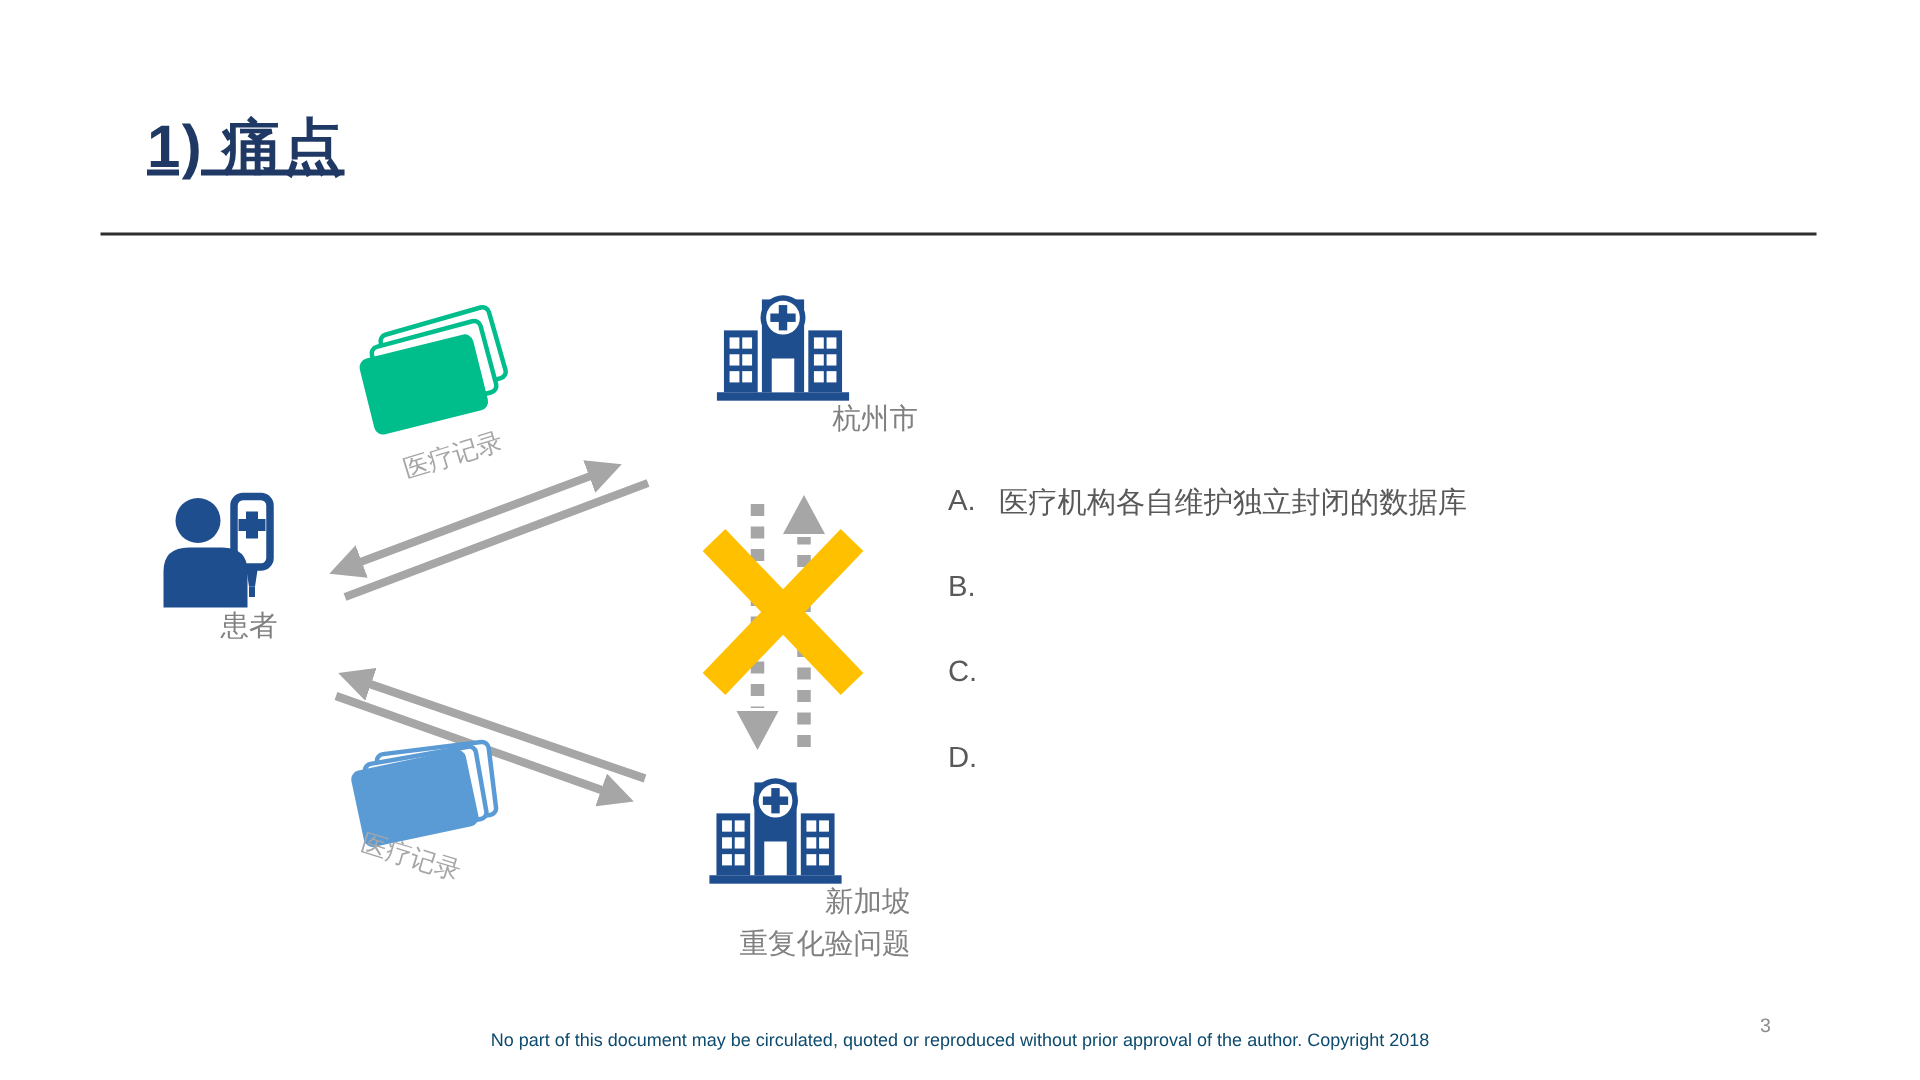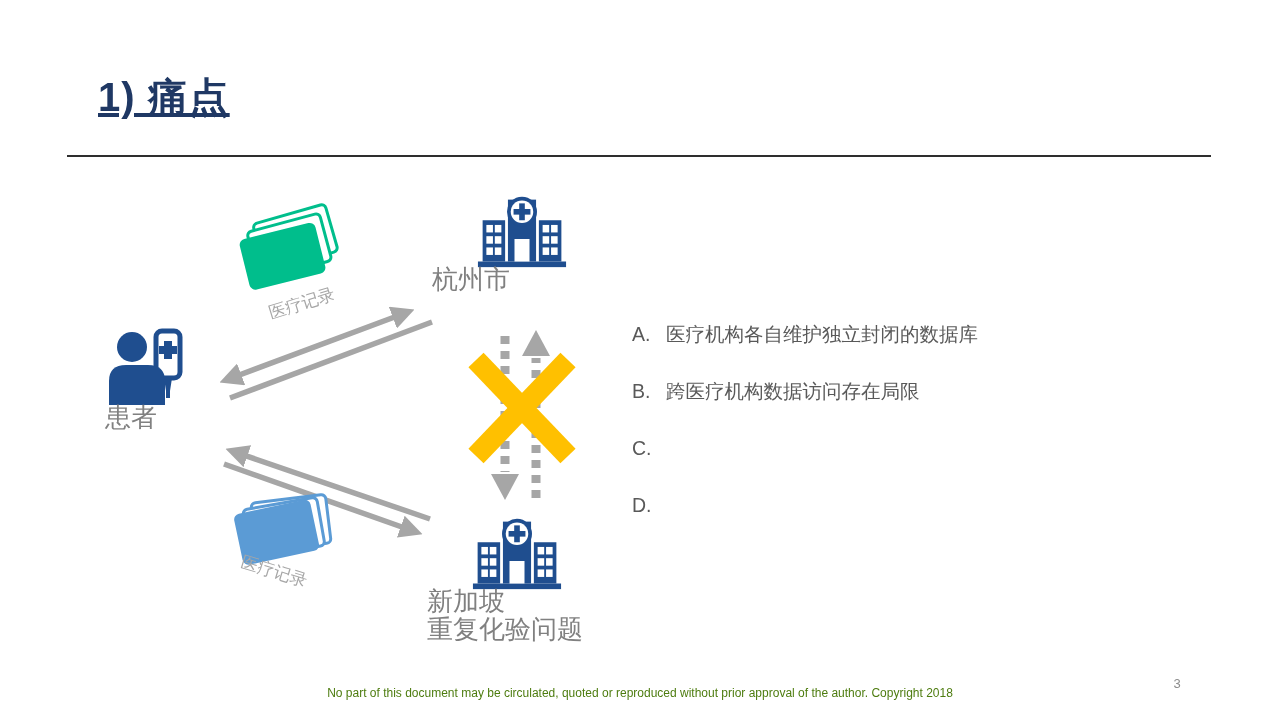--- a/index.html
+++ b/index.html
@@ -40,40 +40,40 @@
   #record-label-top{left:252px;top:292px;transform:rotate(-17deg);}
   #record-label-bottom{left:224px;top:560px;transform:rotate(17deg);}
 
   
   .icon-wrap{z-index:2;}
   #patient-icon{left:105px;top:328px;}
   #hospital-top-icon{left:475px;top:194px;}
   #hospital-bottom-icon{left:470px;top:516px;}
 
   .entity-label{
-    color:#808080;font-size:26px;text-align:left;z-index:3;line-height:28px;font-family:Liberation Serif, serif;
+    color:#808080;font-size:19px;text-align:right;z-index:3;line-height:28px;font-family:Liberation Serif, serif;
   }
   #patient-label{left:105px;top:404px;width:80px;}
   #hospital-top-label{left:432px;top:266px;width:180px;}
   #hospital-bottom-label{left:427px;top:588px;width:180px;}
 
   
   .point-row{
     left:632px;width:560px;height:28px;font-size:19.5px;color:#595959;z-index:3;
     display:flex;align-items:center;
   }
   .point-letter{display:inline-block;width:34px;flex:0 0 34px;}
   #point-a{top:320px;}
   #point-b{top:377px;}
   #point-c{top:434px;}
   #point-d{top:491px;}
 
   
   #footer-disclaimer{
-    left:0;top:686px;width:1280px;text-align:center;font-size:12px;color:#4d7c0f;z-index:3;
+    left:0;top:686px;width:1280px;text-align:center;font-size:12px;color:#0c4a6e;z-index:3;
   }
   #page-number{left:1164px;top:676px;width:26px;text-align:center;font-size:13px;color:#8c8c8c;z-index:3;}
 </style>
 </head>
 <body>
 
 <div id="slide-title" class="abs">1) 痛点</div>
 <div id="title-rule" class="abs"></div>
 
 <svg id="diagram-svg" class="abs" viewBox="0 0 1280 720">
@@ -199,21 +199,20 @@
   <div>新加坡</div>
   <div>重复化验问题</div>
 </div>
 
 <div id="point-a" class="abs point-row">
   <span class="point-letter">A.</span>
   <span>医疗机构各自维护独立封闭的数据库</span>
 </div>
 <div id="point-b" class="abs point-row">
   <span class="point-letter">B.</span>
-  <span>跨医疗机构数据访问存在局限</span>
 </div>
 <div id="point-c" class="abs point-row">
   <span class="point-letter">C.</span>
 </div>
 <div id="point-d" class="abs point-row">
   <span class="point-letter">D.</span>
 </div>
 
 <div id="footer-disclaimer" class="abs">No part of this document may be circulated, quoted or reproduced without prior approval of the author. Copyright 2018</div>
 <div id="page-number" class="abs">3</div>

